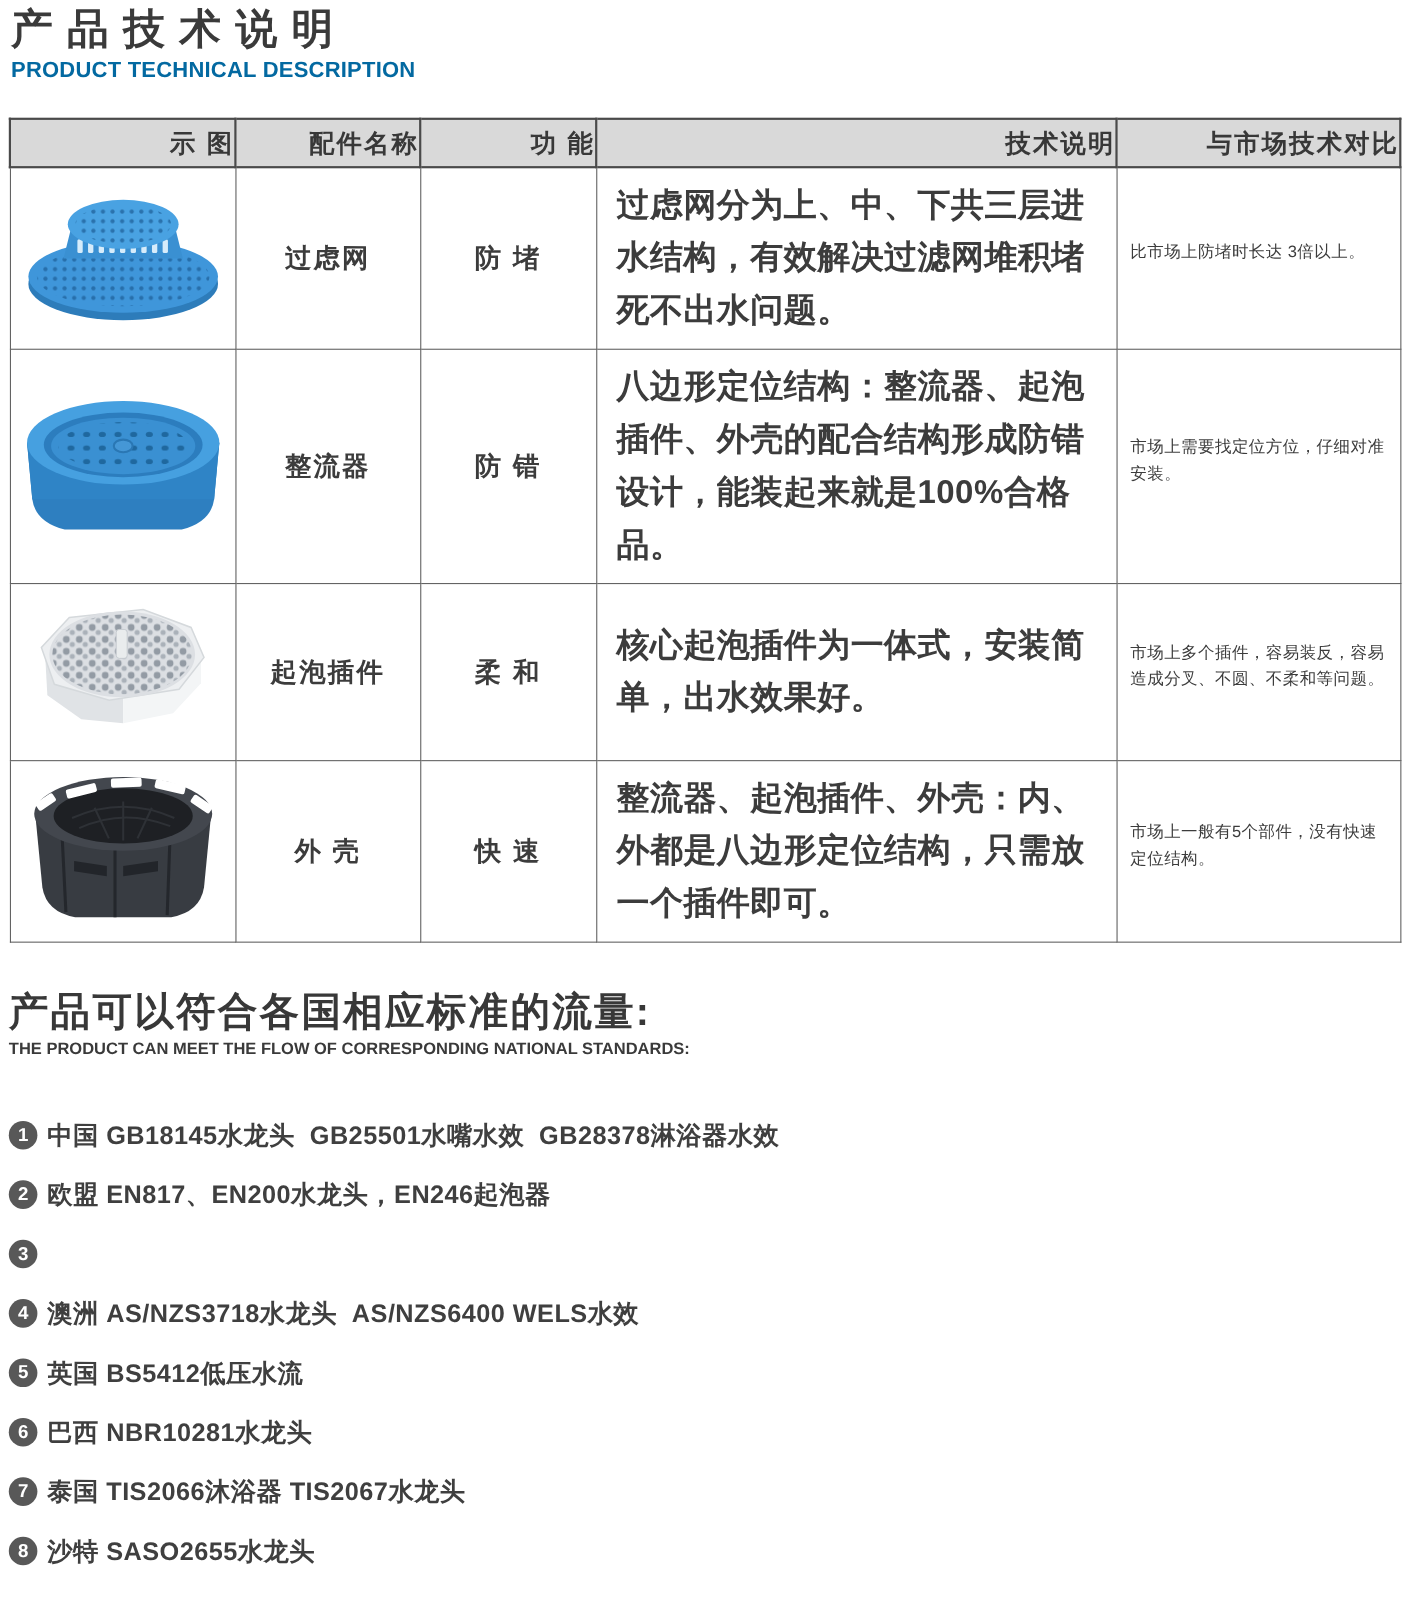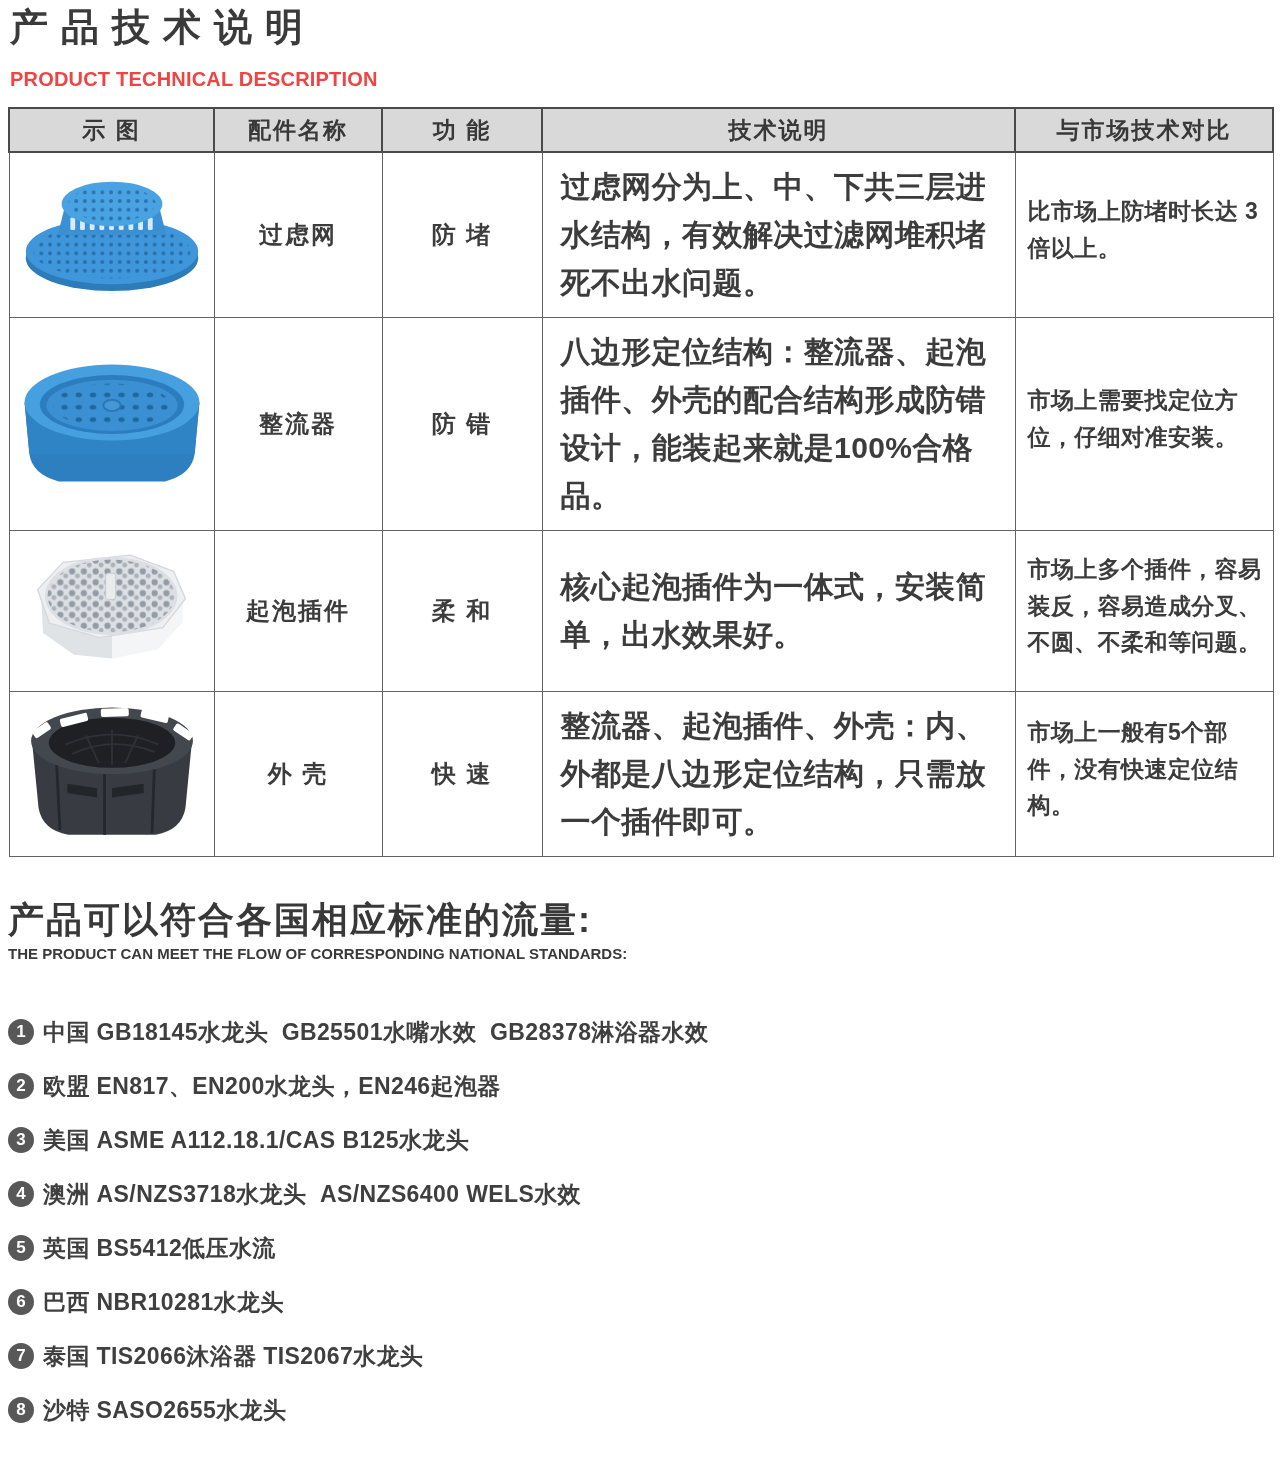--- a/index.html
+++ b/index.html
@@ -3,40 +3,40 @@
 <meta charset="utf-8">
 <style>
   * { margin:0; padding:0; box-sizing:border-box; }
   html,body { background:#ffffff; }
   body { font-family:"Liberation Sans","DejaVu Sans",sans-serif; color:#3c3c3c; }
   .page { position:relative; width:1280px; height:1459px; background:#ffffff; overflow:hidden; }
 
   
   .doc-header { position:absolute; left:10px; top:6px; }
   .title-cn { font-size:38px; font-weight:bold; color:#3a3a3a; letter-spacing:13px; line-height:1.15; }
-  .title-en { font-size:20px; font-weight:bold; color:#ef4444; letter-spacing:0.2px; margin-top:18px; }
+  .title-en { font-size:20px; font-weight:bold; color:#0369a1; letter-spacing:0.2px; margin-top:3px; }
 
   
   table.spec { position:absolute; left:8px; top:107px; width:1264px; border-collapse:collapse; table-layout:fixed; }
   table.spec th {
     background:#d9d9d9; border:2px solid #4a4a4a; height:44px;
-    font-size:23px; font-weight:bold; color:#383838; letter-spacing:2px; text-align:center;
+    font-size:23px; font-weight:bold; color:#383838; letter-spacing:2px; text-align:right;
   }
   table.spec td { border:1.5px solid #636363; color:#3c3c3c; vertical-align:middle; background:#ffffff; }
   .col-img  { width:205px; }
   .col-name { width:168px; }
   .col-func { width:160px; }
   .col-desc { width:473px; }
   .col-mkt  { width:258px; }
   tr.body-row { height:161px; }
   tr.body-row:last-child { height:165px; }
   td.c-img  { text-align:center; padding:4px 0; }
   td.c-name, td.c-func { text-align:center; font-size:24px; font-weight:bold; letter-spacing:2px; }
   td.c-desc { font-size:30px; font-weight:bold; line-height:1.6; letter-spacing:0.4px; padding:10px 12px 10px 18px; }
-  td.c-mkt  { font-size:23px; font-weight:bold; line-height:1.6; letter-spacing:0.4px; padding:0 8px 10px 12px; }
+  td.c-mkt  { font-size:15px; font-weight:normal; line-height:1.6; letter-spacing:0.4px; padding:0 8px 10px 12px; }
 
   
   .flow-header { position:absolute; left:8px; top:898px; }
   .flow-title-cn { font-size:36px; font-weight:bold; color:#383838; letter-spacing:2px; line-height:1.2; }
   .flow-title-en { font-size:15px; font-weight:bold; color:#3a3a3a; letter-spacing:0px; margin-top:4px; }
 
   .std-list { position:absolute; left:8px; top:1005px; width:1100px; }
   .std-item { display:flex; align-items:center; height:54px; }
   .badge {
     flex:0 0 auto; width:26px; height:26px; border-radius:50%;
@@ -199,21 +199,20 @@
     <div class="std-item">
       <span class="badge">1</span>
       <span class="std-text">中国 GB18145水龙头  GB25501水嘴水效  GB28378淋浴器水效</span>
     </div>
     <div class="std-item">
       <span class="badge">2</span>
       <span class="std-text">欧盟 EN817、EN200水龙头，EN246起泡器</span>
     </div>
     <div class="std-item">
       <span class="badge">3</span>
-      <span class="std-text">美国 ASME A112.18.1/CAS B125水龙头</span>
     </div>
     <div class="std-item">
       <span class="badge">4</span>
       <span class="std-text">澳洲 AS/NZS3718水龙头  AS/NZS6400 WELS水效</span>
     </div>
     <div class="std-item">
       <span class="badge">5</span>
       <span class="std-text">英国 BS5412低压水流</span>
     </div>
     <div class="std-item">

